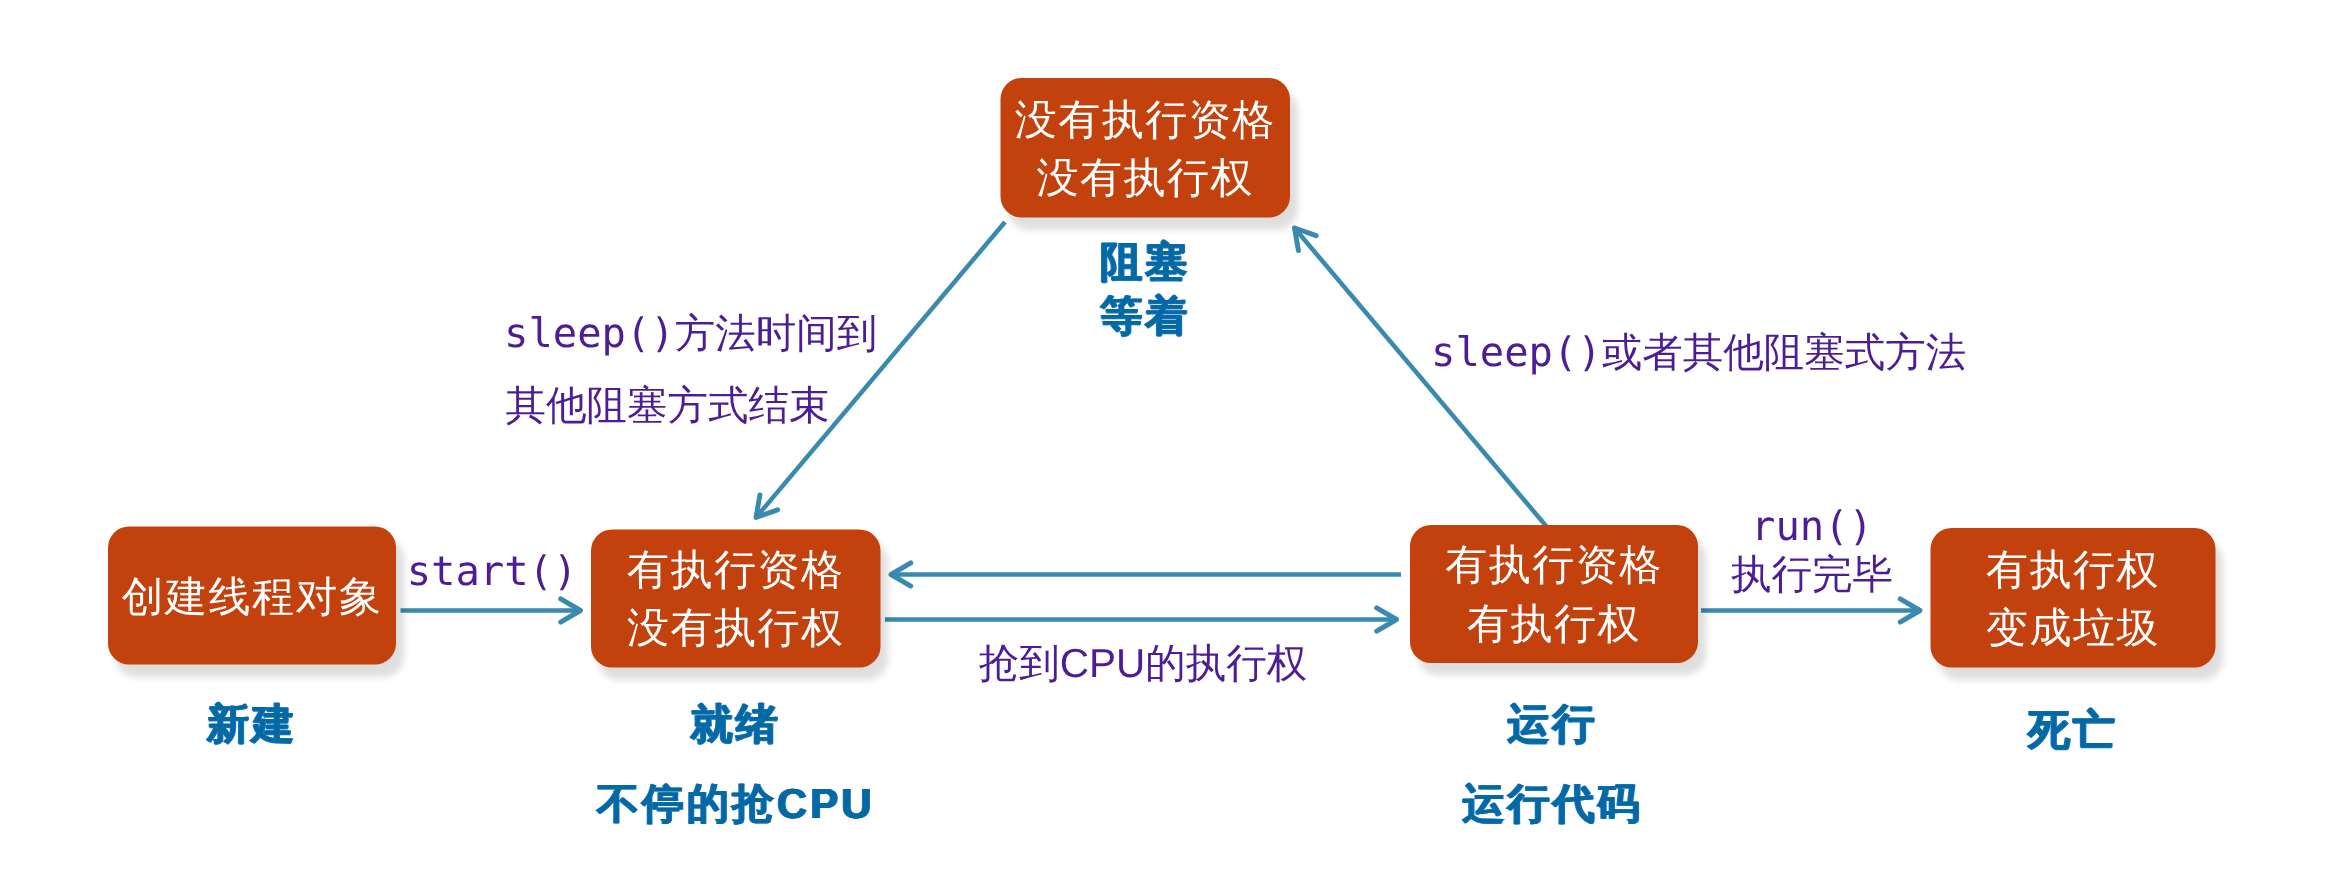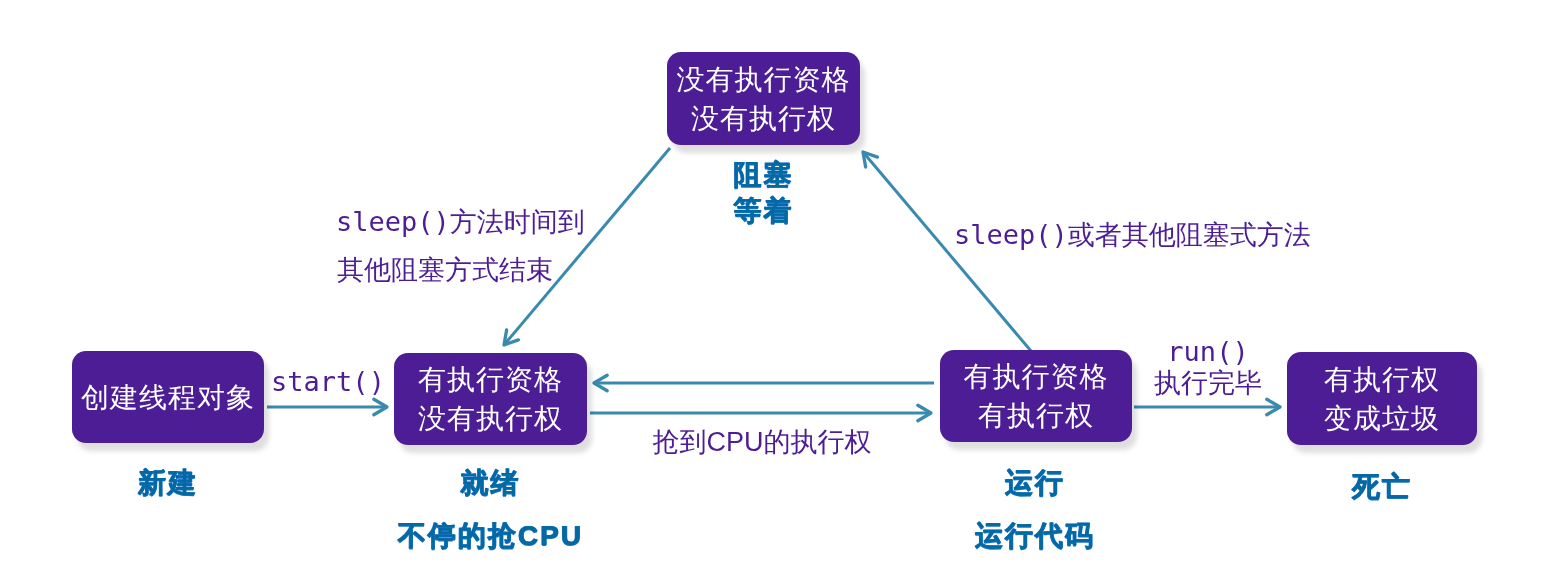--- a/index.html
+++ b/index.html
@@ -8,21 +8,21 @@
     background: #ffffff;
     overflow: hidden;
     position: relative;
     font-family: "Liberation Sans", "DejaVu Sans", sans-serif;
   }
   .canvas { position: absolute; inset: 0; width: 1552px; height: 579px; }
   .edges { position: absolute; left: 0; top: 0; width: 1552px; height: 579px; }
 
   .state-box {
     position: absolute;
-    background: #4c1d95;
+    background: #c2410c;
     border-radius: 14px;
     box-shadow: 5px 8px 5px rgba(0,0,0,0.13);
     color: #ffffff;
     display: flex; flex-direction: column;
     align-items: center; justify-content: center;
     font-size: 28px; line-height: 39px;
     text-align: center;
     letter-spacing: 1px;
   }
   .state-label {

